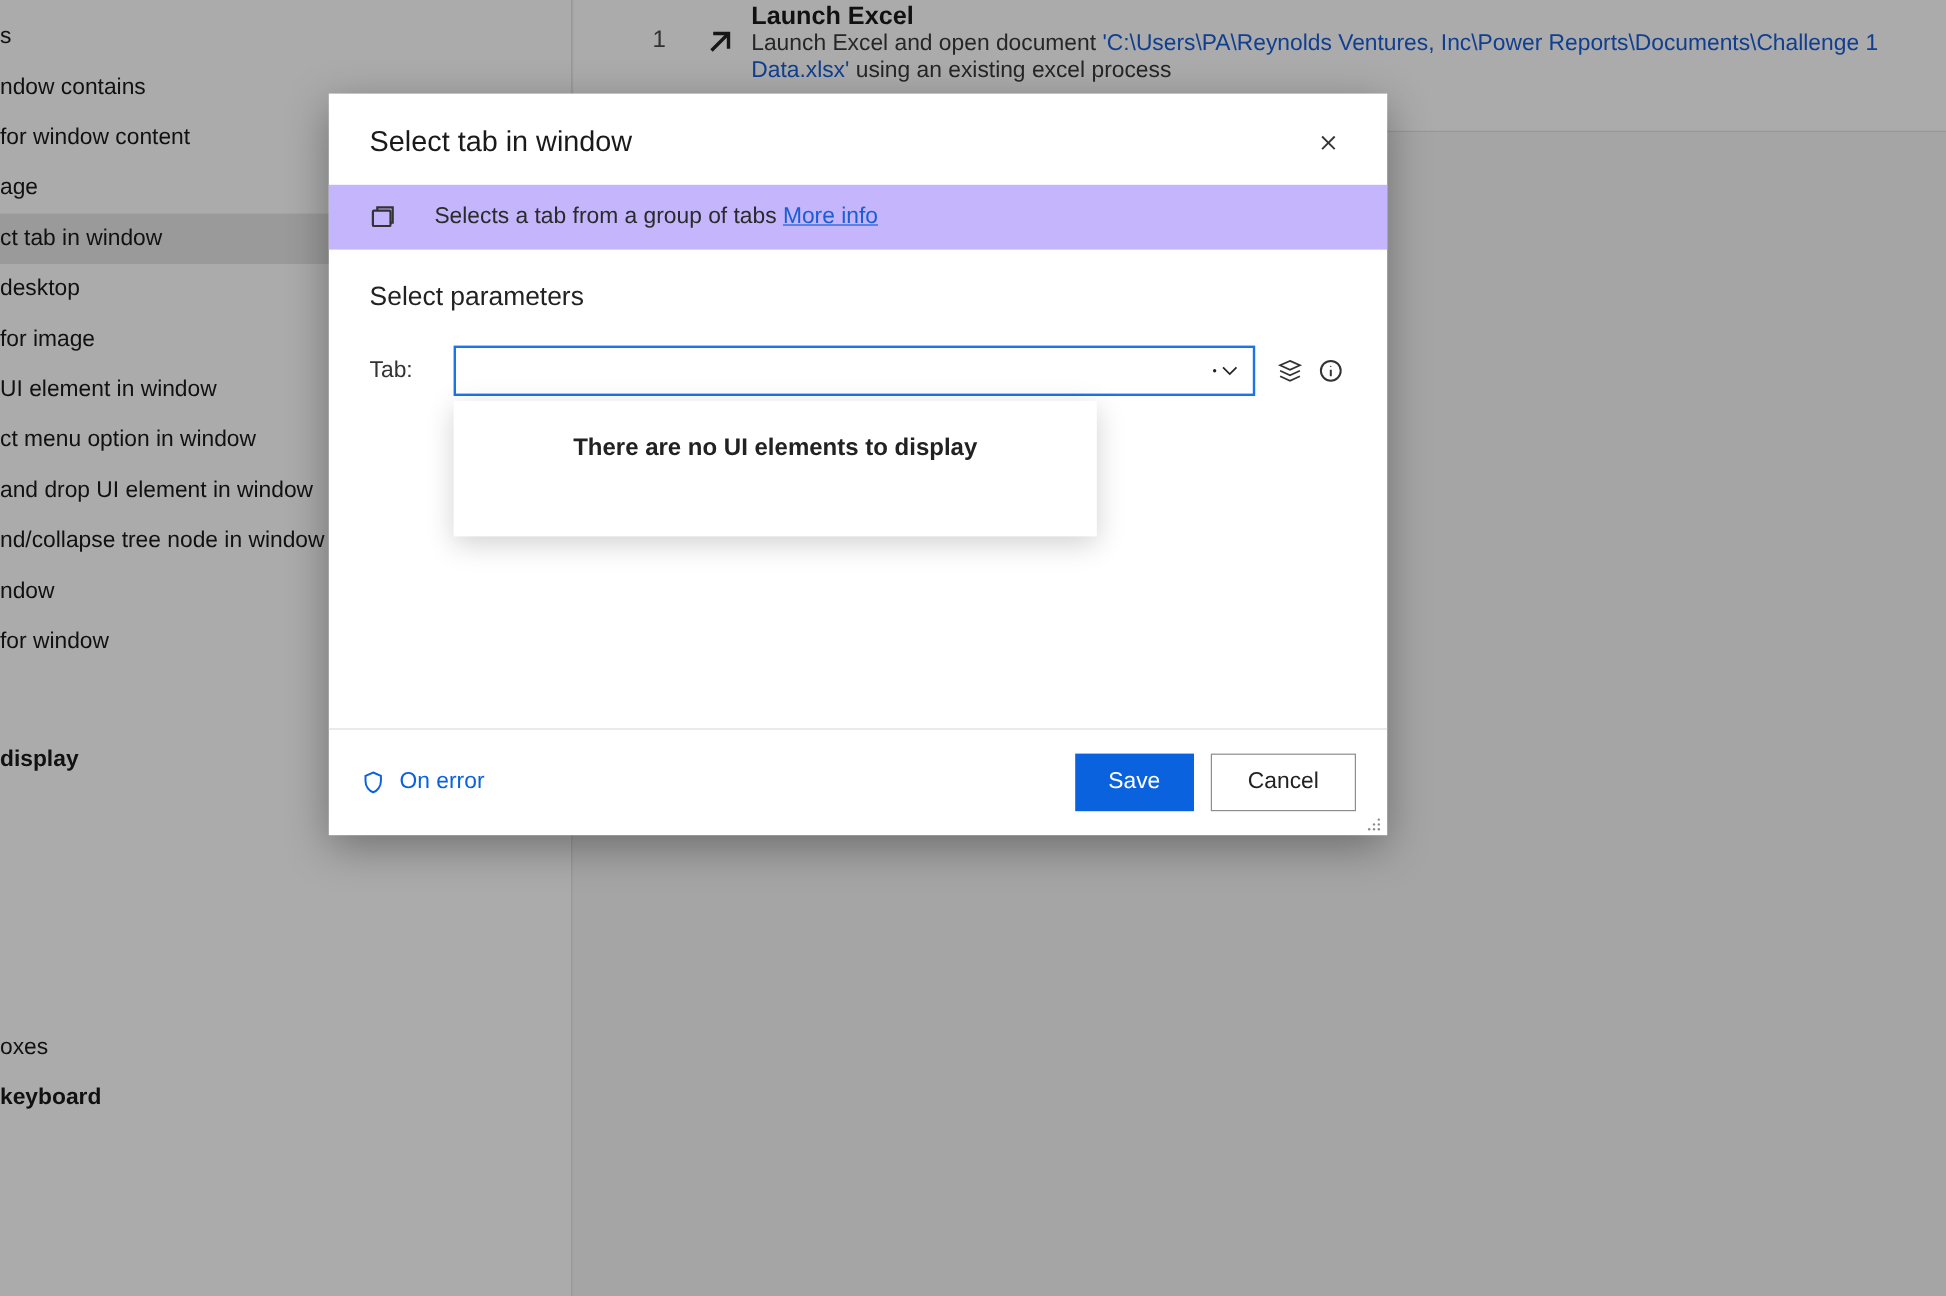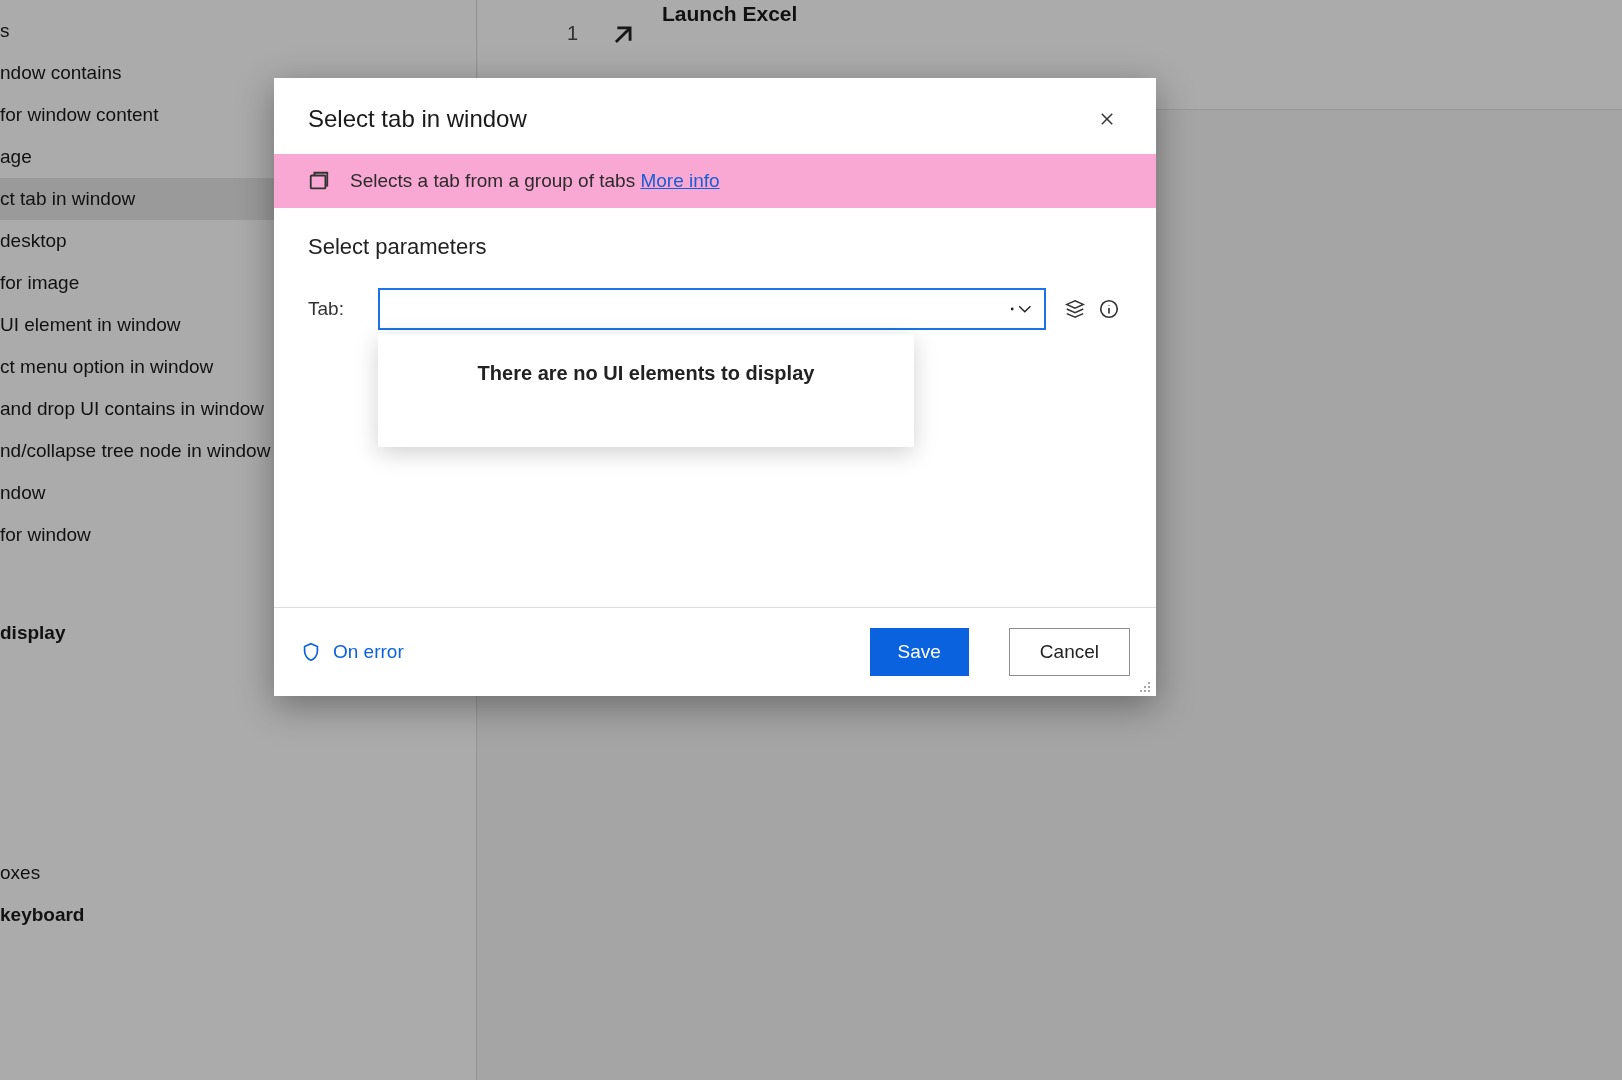--- a/index.html
+++ b/index.html
@@ -45,21 +45,21 @@
     display: flex; flex-direction: column;
   }
   .modal-header {
     display: flex; align-items: center; justify-content: space-between;
     padding: 24px 32px 18px 34px;
   }
   .modal-title { font-size: 24px; color: #1a1a1a; }
   .close-btn { width: 34px; height: 34px; display: flex; align-items:center; justify-content:center; cursor:pointer; color:#333; }
 
   .modal-desc {
-    background: #f9a8d4; padding: 16px 34px; display: flex; align-items: center; gap: 20px;
+    background: #c4b5fd; padding: 16px 34px; display: flex; align-items: center; gap: 32px;
     font-size: 19px; color: #2b2b2b;
   }
   .modal-desc .more-link { color: #1a5ed6; text-decoration: underline; cursor:pointer; }
 
   .modal-body { padding: 26px 34px 8px 34px; flex: 1; }
   .section-title { font-size: 22px; color: #222; margin-bottom: 28px; }
 
   .param-row { display: flex; align-items: center; gap: 18px; }
   .param-label { width: 52px; font-size: 19px; color: #333; }
   .combo-wrap { position: relative; width: 668px; }
@@ -114,21 +114,21 @@
     display: flex; align-items: center; justify-content: space-between;
   }
   .on-error { display:flex; align-items:center; gap:11px; color:#0b62df; font-size:19px; cursor:pointer; }
   .footer-btns { display:flex; gap: 14px; }
   .btn-save {
     background:#0b62df; color:#fff; border:none; font-size:19px;
     padding: 12px 28px; cursor:pointer;
   }
   .btn-cancel {
     background:#fff; color:#222; border:1px solid #8d8d8d;
-    font-size:19px; padding: 12px 30px; cursor:pointer;margin-left:26px;
+    font-size:19px; padding: 12px 30px; cursor:pointer;
   }
   .resize-grip {
     position:absolute; right:4px; bottom:2px; color:#8a8a8a;
   }
 
   svg { display:block; }
 </style>
 </head>
 <body>
 
@@ -137,39 +137,44 @@
   <div class="actions-panel" id="actions-panel">
       <div class="act-item">s</div>
       <div class="act-item">ndow contains</div>
       <div class="act-item">for window content</div>
       <div class="act-item">age</div>
       <div class="act-item selected">ct tab in window</div>
       <div class="act-item">desktop</div>
       <div class="act-item">for image</div>
       <div class="act-item">UI element in window</div>
       <div class="act-item">ct menu option in window</div>
-      <div class="act-item">and drop UI contains in window</div>
+      <div class="act-item">and drop UI element in window</div>
       <div class="act-item">nd/collapse tree node in window</div>
       <div class="act-item">ndow</div>
       <div class="act-item">for window</div>
       <div class="act-item bold" style="margin-top: 56px;">display</div>
       <div class="act-item" style="margin-top: 198px;">oxes</div>
       <div class="act-item bold">keyboard</div>
     </div>
 
   <div class="flow-row">
     <div class="flow-num">1</div>
     <div class="flow-arrow">
       <svg width="34" height="34" viewBox="0 0 24 24" fill="none" stroke="currentColor" stroke-width="2">
         <path d="M7 17 L17 7"></path>
           <path d="M8 7 H17 V16"></path>
       </svg>
     </div>
     <div class="flow-text">
       <div class="flow-title">Launch Excel</div>
+      <div>
+        <span>Launch Excel and open document </span>
+        <span class="flow-link">'C:\Users\PA\Reynolds Ventures, Inc\Power Reports\Documents\Challenge 1 Data.xlsx'</span>
+        <span> using an existing excel process</span>
+      </div>
     </div>
   </div>
 
   <div class="dim-overlay"></div>
 
   <div class="modal">
 
     <div class="modal-header">
       <div class="modal-title">Select tab in window</div>
       <div class="close-btn">

